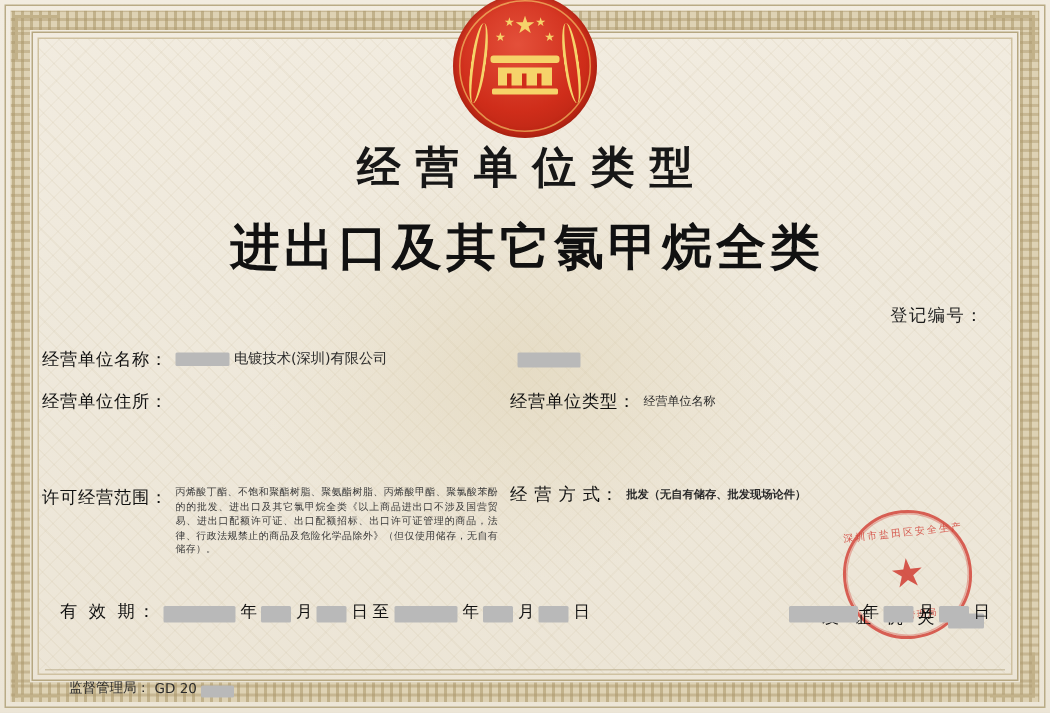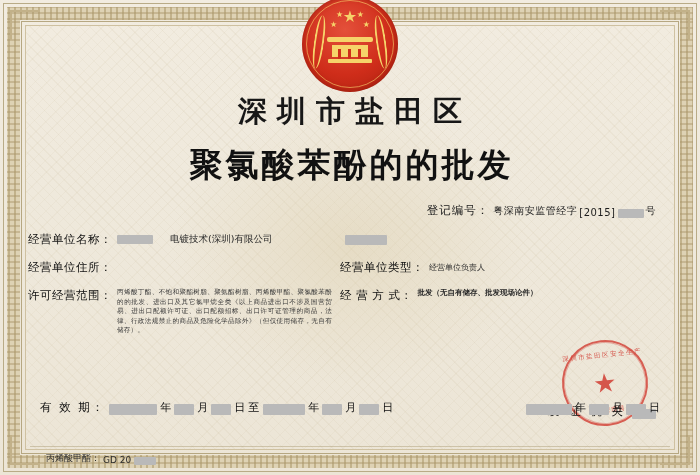--- a/index.html
+++ b/index.html
@@ -209,24 +209,24 @@
   .lbl {
     font-size: 11.5px;
     letter-spacing: .5px;
     white-space: nowrap;
     color: #111;
   }
   .val {
     margin-left: 5px;
     font-size: 9.5px;
     color: #2a2a2a;
-    display: flex; align-items: center; gap: 17px;
+    display: flex; align-items: center; gap: 3px;
     min-width: 0;
   }
-  .scope-row { display: flex; }
+  .scope-row { display: flex; margin-top: 36px; }
   .scope-text {
     margin-left: 5px;
     width: 215px;
     font-size: 6.6px;
     line-height: 1.45;
     color: #3a3a3a;
     text-align: justify;
     letter-spacing: .2px;
   }
 
@@ -319,31 +319,25 @@
     <div class="emblem-gate">
       <div class="gate-roof"></div>
       <div class="gate-body"></div>
       <div class="gate-col" style="left:11px;"></div>
       <div class="gate-col" style="left:21px;"></div>
       <div class="gate-col" style="left:31px;"></div>
       <div class="gate-base"></div>
     </div>
   </div>
 
-  <div class="title-cn">深圳市盐田区</div>
-  <div class="title-main">聚氯酸苯酚的的批发</div>
+  <div class="title-cn">经营单位类型</div>
+  <div class="title-main">进出口及其它氯甲烷全类</div>
 
   <div class="reg-line">
     <span class="reg-label">登记编号：</span>
-    <span class="reg-value">
-      <span>粤深南安监管经字</span>
-      <span>[2015]</span>
-      <span class="redact" style="width:26px;height:9px;"></span>
-      <span>号</span>
-    </span>
   </div>
 
   <div class="fields">
 
     <div class="row">
       <div class="col-l">
         <span class="lbl">经营单位名称：</span>
         <span class="val">
           <span class="redact" style="width:36px;height:9px;"></span>
           <span>电镀技术(深圳)有限公司</span>
@@ -355,30 +349,30 @@
         </span>
       </div>
     </div>
 
     <div class="row">
       <div class="col-l">
         <span class="lbl">经营单位住所：</span>
       </div>
       <div class="col-r">
         <span class="lbl">经营单位类型：</span>
-        <span class="val" style="font-size:8px;">经营单位负责人</span>
+        <span class="val" style="font-size:8px;">经营单位名称</span>
       </div>
     </div>
 
     <div class="row" style="margin-top:2px;">
       <div class="col-l scope-row">
         <span class="lbl">许可经营范围：</span>
         <span class="scope-text">丙烯酸丁酯、不饱和聚酯树脂、聚氨酯树脂、丙烯酸甲酯、聚氯酸苯酚的的批发、进出口及其它氯甲烷全类《以上商品进出口不涉及国营贸易、进出口配额许可证、出口配额招标、出口许可证管理的商品，法律、行政法规禁止的商品及危险化学品除外》（但仅使用储存，无自有储存）。</span>
       </div>
-      <div class="col-r" style="align-items:flex-start;">
+      <div class="col-r" style="align-items:center;">
         <span class="lbl">经 营 方 式：</span>
         <span class="val" style="font-size:7.5px;font-weight:bold;">批发（无自有储存、批发现场论件）</span>
       </div>
     </div>
   </div>
 
   <div class="seal">
     <div class="seal-text-top">深圳市盐田区安全生产</div>
     <div class="seal-star">★</div>
     <div class="seal-text-bot">监督管理局</div>
@@ -415,19 +409,19 @@
       <span class="unit">月</span>
       <span class="redact" style="width:20px;height:11px;"></span>
       <span class="unit">日</span>
     </span>
   </div>
 
   <div class="hr-line"></div>
 
   <div class="footer">
     <div class="footer-left">
-      <span>丙烯酸甲酯：</span>
+      <span>监督管理局：</span>
       <span>GD 20</span>
       <span class="redact" style="width:22px;height:8px;"></span>
     </div>
   </div>
 
 </div>
 
 </body></html>

